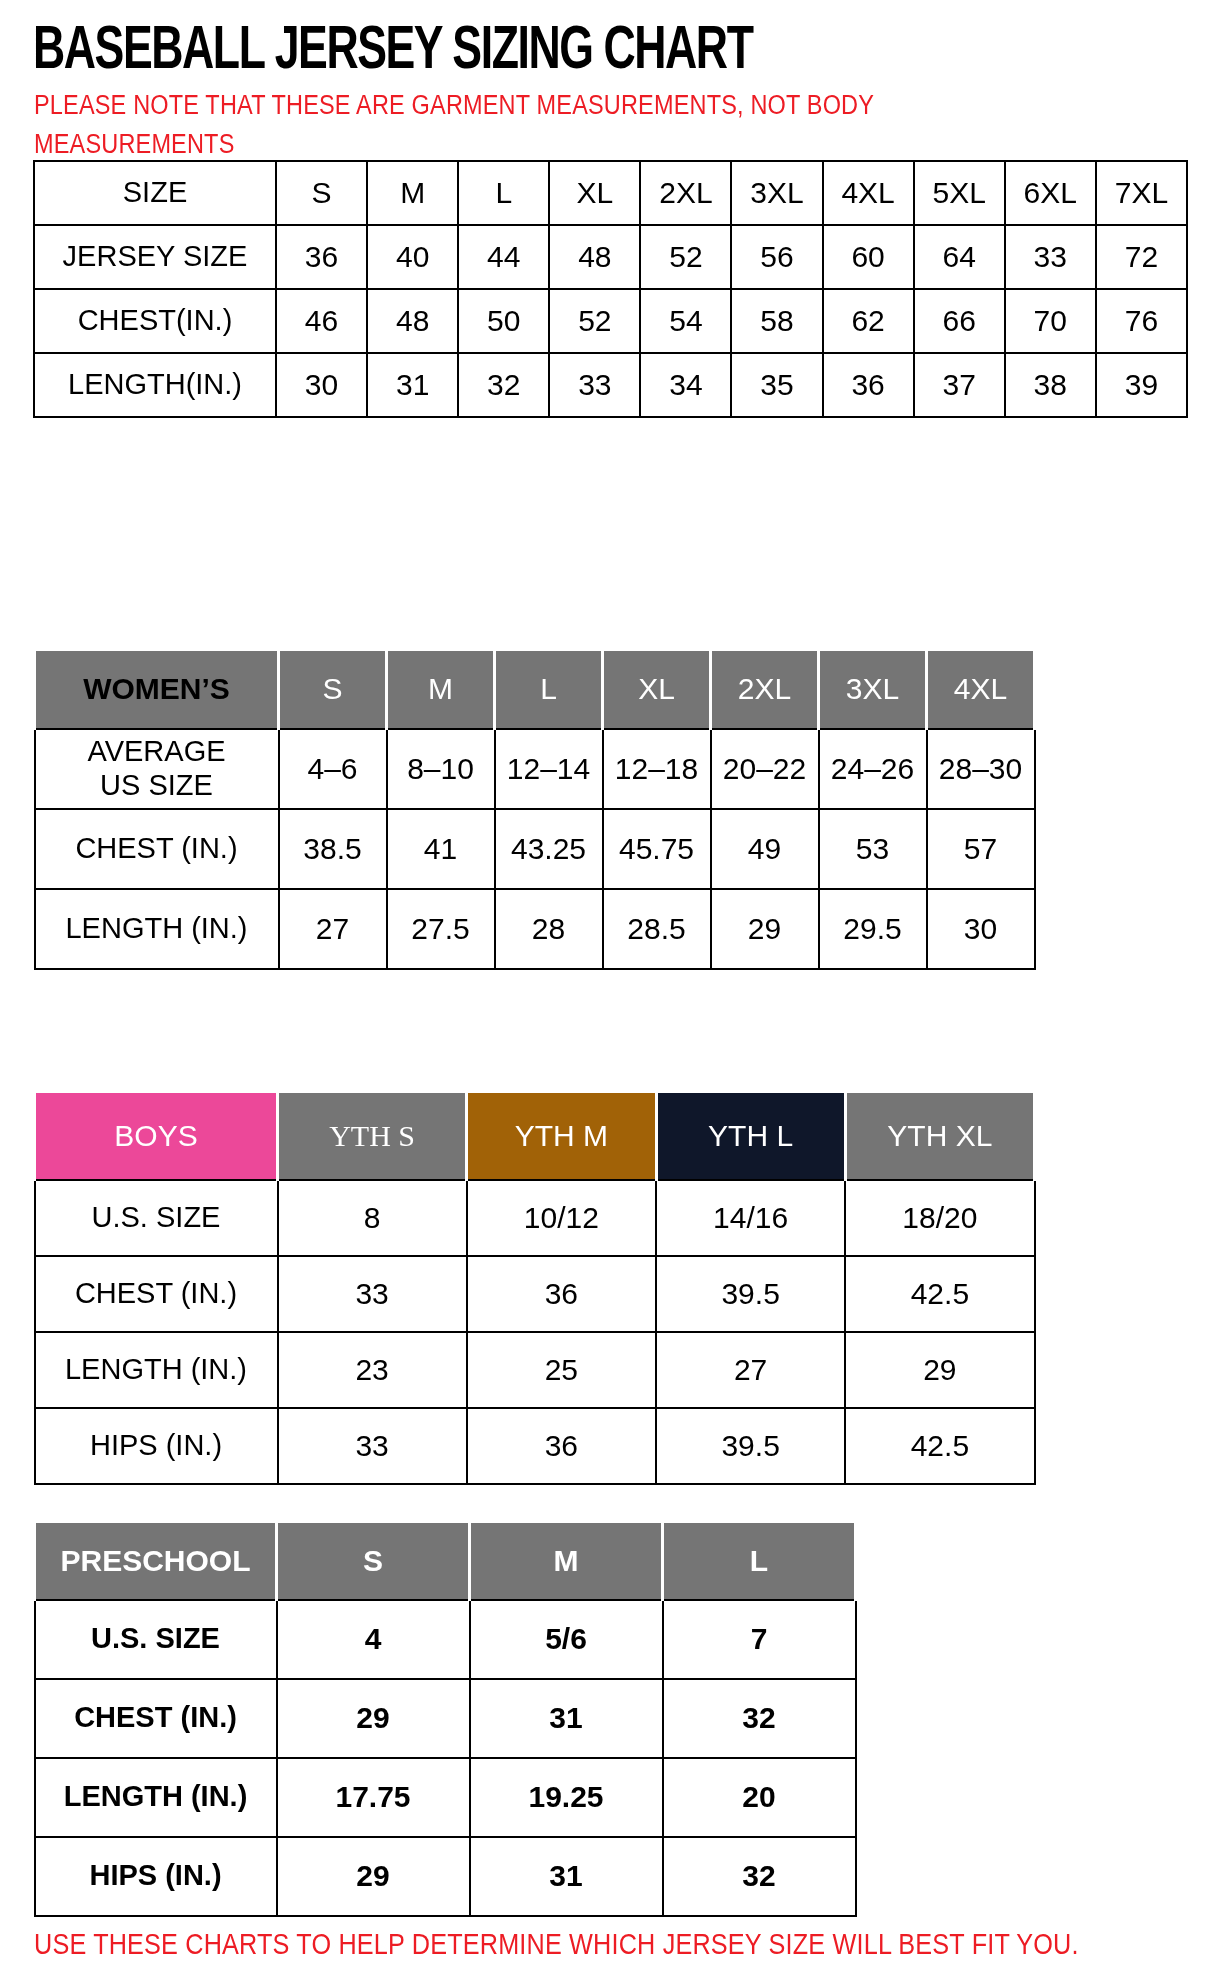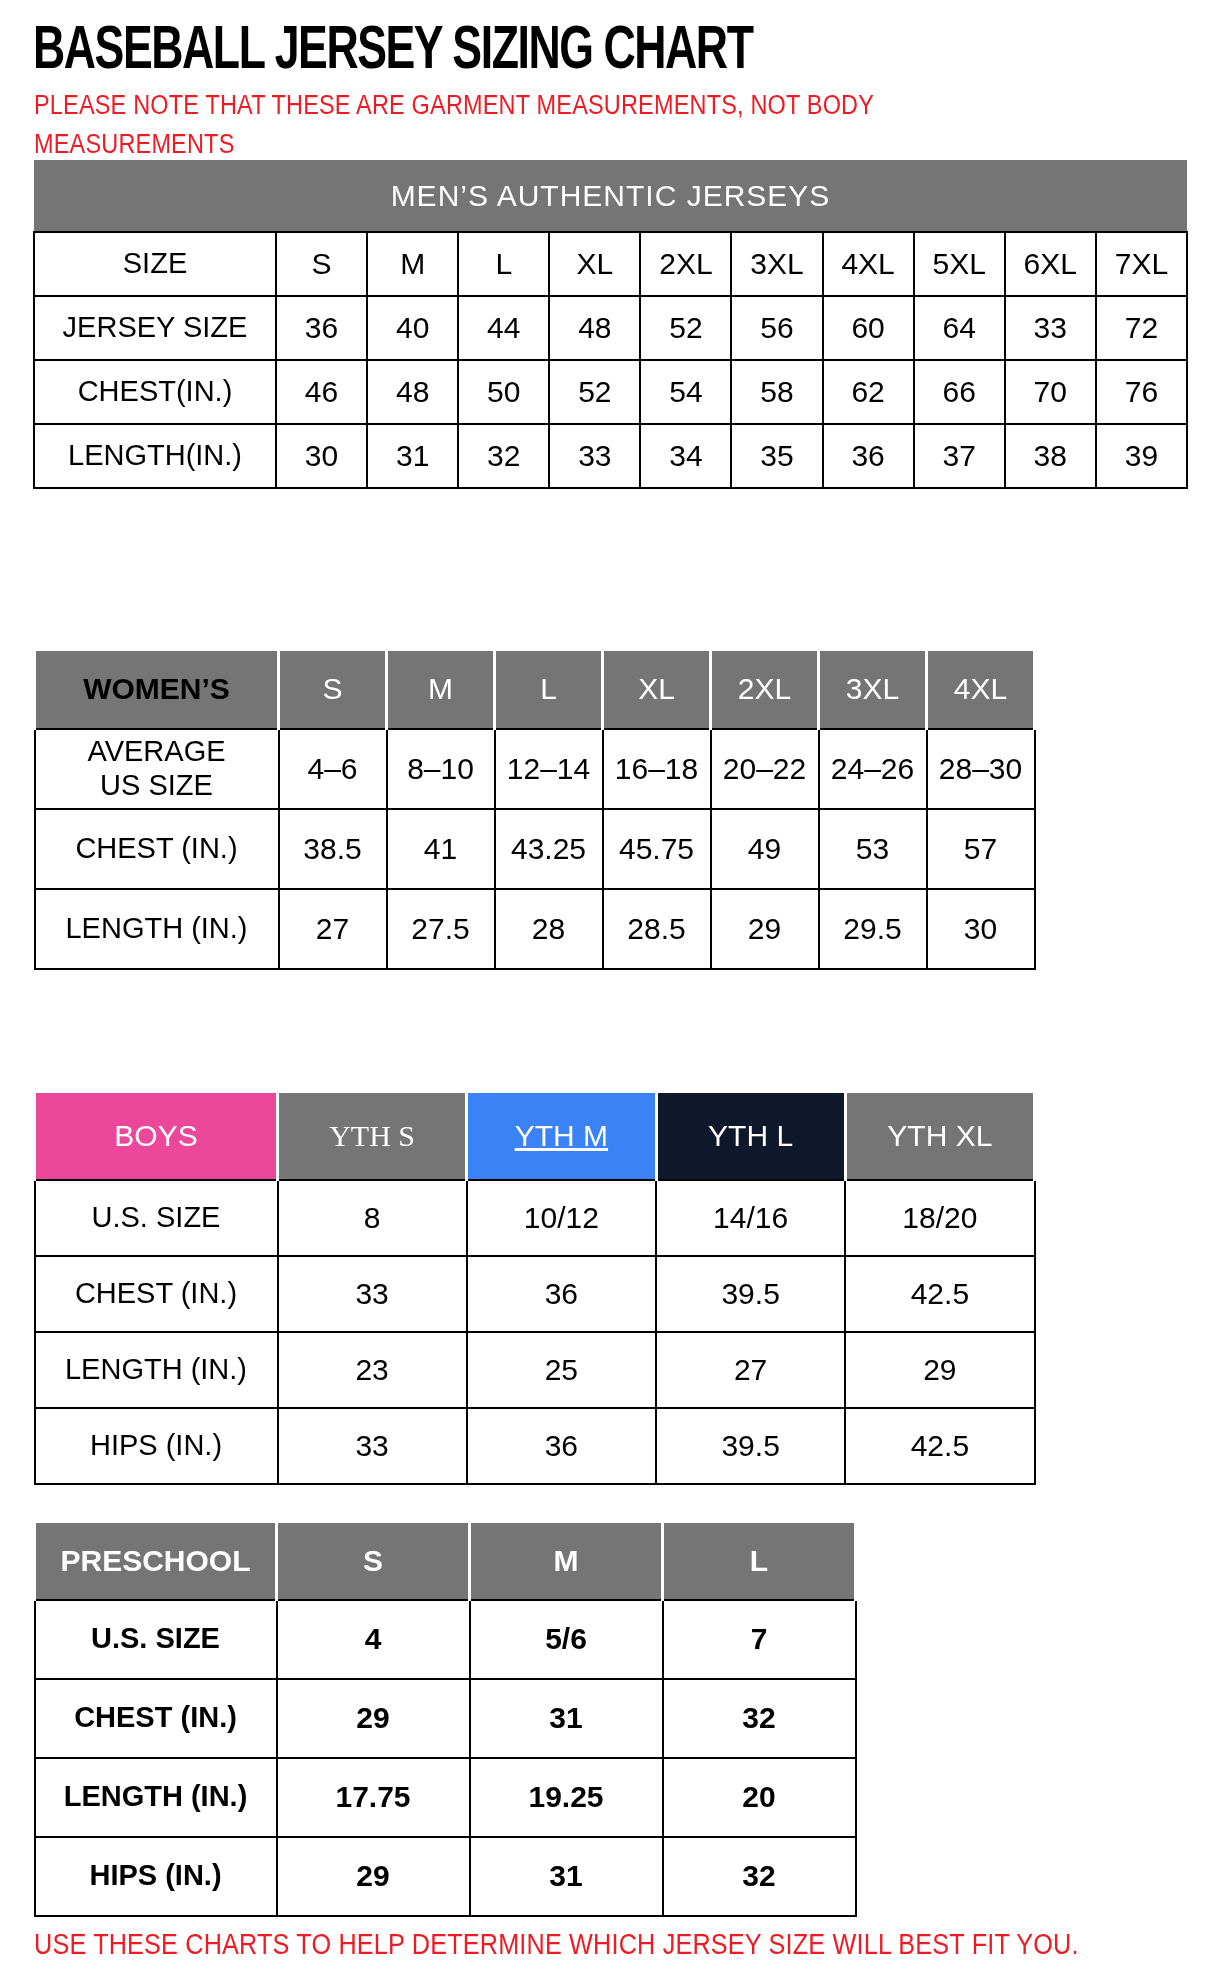--- a/index.html
+++ b/index.html
@@ -55,23 +55,20 @@
 
 <h1 class="title">BASEBALL JERSEY SIZING CHART</h1>
 <p class="note" style="color: rgb(237, 28, 36);">PLEASE NOTE THAT THESE ARE GARMENT MEASUREMENTS, NOT BODY MEASUREMENTS</p>
 
 <table class="sizing-table mens">
   <colgroup>
       <col class="c-label">
       <col span="10">
     </colgroup>
   <tbody>
-      <tr class="banner-row">
-        <td class="banner" colspan="11" style="background: rgb(117, 117, 117); color: rgb(255, 255, 255);">MEN’S AUTHENTIC JERSEYS</td>
-      </tr>
       <tr>
         <td class="lbl">SIZE</td>
         <td class="val">S</td>
         <td class="val">M</td>
         <td class="val">L</td>
         <td class="val">XL</td>
         <td class="val">2XL</td>
         <td class="val">3XL</td>
         <td class="val">4XL</td>
         <td class="val">5XL</td>
@@ -135,21 +132,21 @@
         <td class="gh" style="background: rgb(117, 117, 117); color: rgb(255, 255, 255);">2XL</td>
         <td class="gh" style="background: rgb(117, 117, 117); color: rgb(255, 255, 255);">3XL</td>
         <td class="gh" style="background: rgb(117, 117, 117); color: rgb(255, 255, 255);">4XL</td>
       </tr>
       <tr>
         <td class="lbl">AVERAGE
 US SIZE</td>
         <td class="val">4–6</td>
         <td class="val">8–10</td>
         <td class="val">12–14</td>
-        <td class="val">16–18</td>
+        <td class="val">12–18</td>
         <td class="val">20–22</td>
         <td class="val">24–26</td>
         <td class="val">28–30</td>
       </tr>
       <tr>
         <td class="lbl">CHEST (IN.)</td>
         <td class="val">38.5</td>
         <td class="val">41</td>
         <td class="val">43.25</td>
         <td class="val">45.75</td>
@@ -172,21 +169,21 @@
 
 <table class="sizing-table boys">
   <colgroup>
       <col class="c-label">
       <col span="4">
     </colgroup>
   <tbody>
       <tr class="ghead-row">
         <td class="gh" style="background: #ec4899; color: rgb(255, 255, 255);">BOYS</td>
         <td class="gh" style="background: rgb(117, 117, 117); color: rgb(255, 255, 255); font-family: Liberation Serif, serif;">YTH S</td>
-        <td class="gh" style="background: #3b82f6; color: rgb(255, 255, 255); text-decoration: underline;">YTH M</td>
+        <td class="gh" style="background: #a16207; color: rgb(255, 255, 255);">YTH M</td>
         <td class="gh" style="background: #0f172a; color: rgb(255, 255, 255);">YTH L</td>
         <td class="gh" style="background: rgb(117, 117, 117); color: rgb(255, 255, 255);">YTH XL</td>
       </tr>
       <tr>
         <td class="lbl">U.S. SIZE</td>
         <td class="val">8</td>
         <td class="val">10/12</td>
         <td class="val">14/16</td>
         <td class="val">18/20</td>
       </tr>

